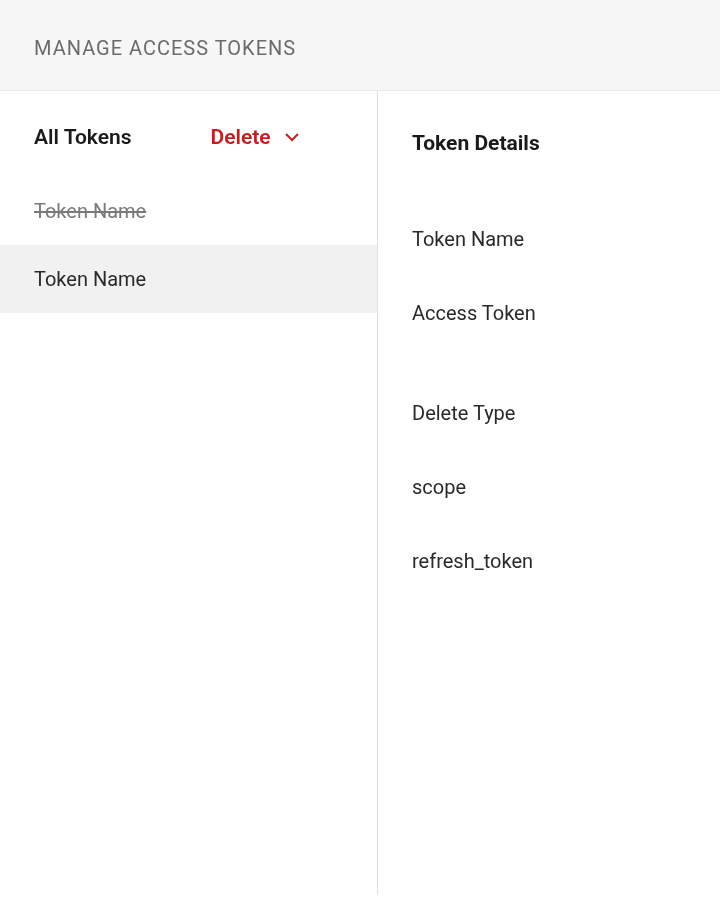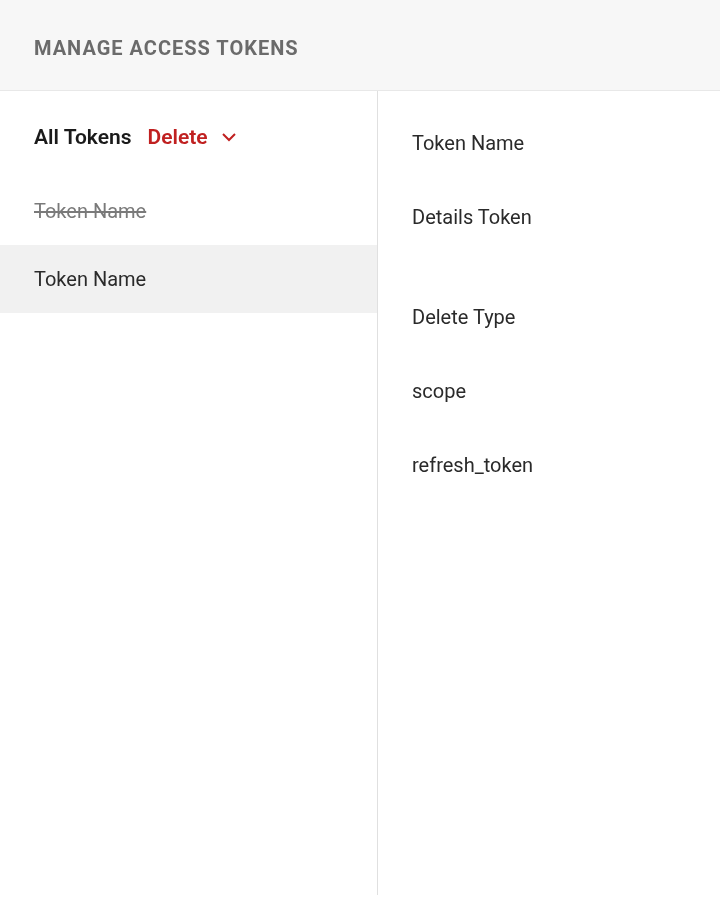--- a/index.html
+++ b/index.html
@@ -14,49 +14,50 @@
       height: 900px;
       overflow: hidden;
     }
     .header {
       background: #f7f7f7;
       padding: 36px 34px 30px 34px;
       border-bottom: 1px solid #e8e8e8;
     }
     .header-title {
       font-size: 20px;
-      font-weight: 700;
+      font-weight: 400;
       color: #6b6b6b;
       letter-spacing: 1px;
       text-transform: uppercase;
     }
     .main {
       display: flex;
       height: calc(100% - 96px);
     }
     .sidebar {
       width: 378px;
       border-right: 1px solid #e0e0e0;
     }
     .sidebar-header {
       display: flex;
       align-items: center;
       padding: 34px 34px 20px 34px;
-      gap: 16px;
+      gap: 56px;
     }
     .sidebar-title {
       font-size: 21px;
       font-weight: 600;
       color: #1a1a1a;
     }
     .delete-dropdown {
       display: flex;
       align-items: center;
       gap: 14px;
       cursor: pointer;
+      margin-left: 23px;
     }
     .delete-label {
       font-size: 21px;
       font-weight: 600;
       color: #c02020;
     }
     .chevron {
       display: inline-flex;
       align-items: center;
       justify-content: center;
@@ -127,26 +128,27 @@
       <div class="token-item deleted">
         <span>Token Name</span>
       </div>
       <div class="token-item selected">
         <span>Token Name</span>
       </div>
     </div>
   </div>
 
   <div class="details">
+    <div class="details-title">Token Details</div>
 
     <div class="field">
       <div class="field-label">Token Name</div>
     </div>
     <div class="field gap-large">
-      <div class="field-label">Details Token</div>
+      <div class="field-label">Access Token</div>
     </div>
     <div class="field">
       <div class="field-label">Delete Type</div>
     </div>
     <div class="field">
       <div class="field-label">scope</div>
     </div>
     <div class="field gap-large">
       <div class="field-label">refresh_token</div>
     </div>

